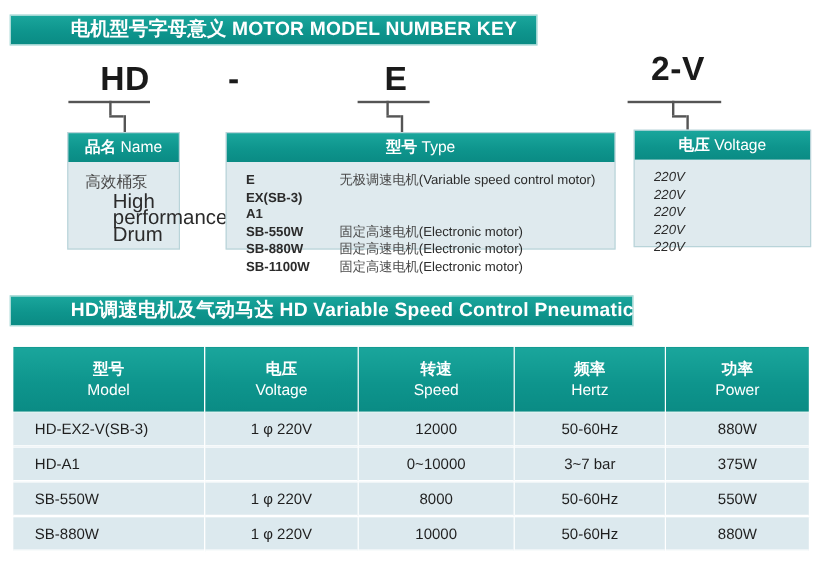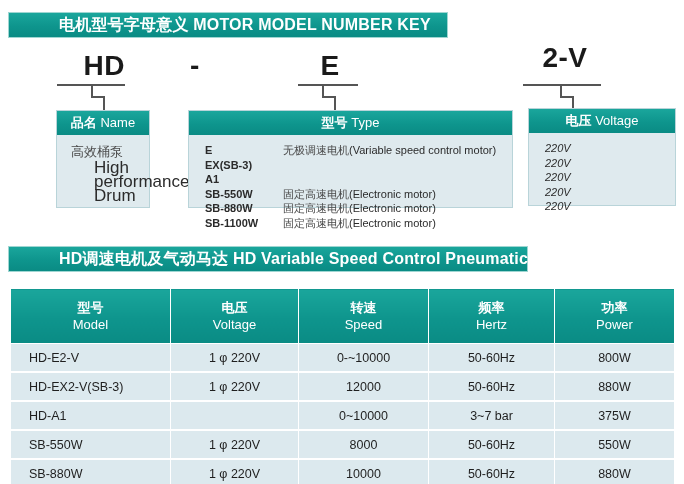--- a/index.html
+++ b/index.html
@@ -287,27 +287,20 @@
           <span class="en">Hertz</span>
         </th>
         <th>
           <span class="cn">功率</span>
           <span class="en">Power</span>
         </th>
       </tr>
   </thead>
   <tbody id="spec-body">
       <tr>
-        <td class="model">HD-E2-V</td>
-        <td>1 φ  220V</td>
-        <td>0-~10000</td>
-        <td>50-60Hz</td>
-        <td>800W</td>
-      </tr>
-      <tr>
         <td class="model">HD-EX2-V(SB-3)</td>
         <td>1 φ  220V</td>
         <td>12000</td>
         <td>50-60Hz</td>
         <td>880W</td>
       </tr>
       <tr>
         <td class="model">HD-A1</td>
         <td></td>
         <td>0~10000</td>

